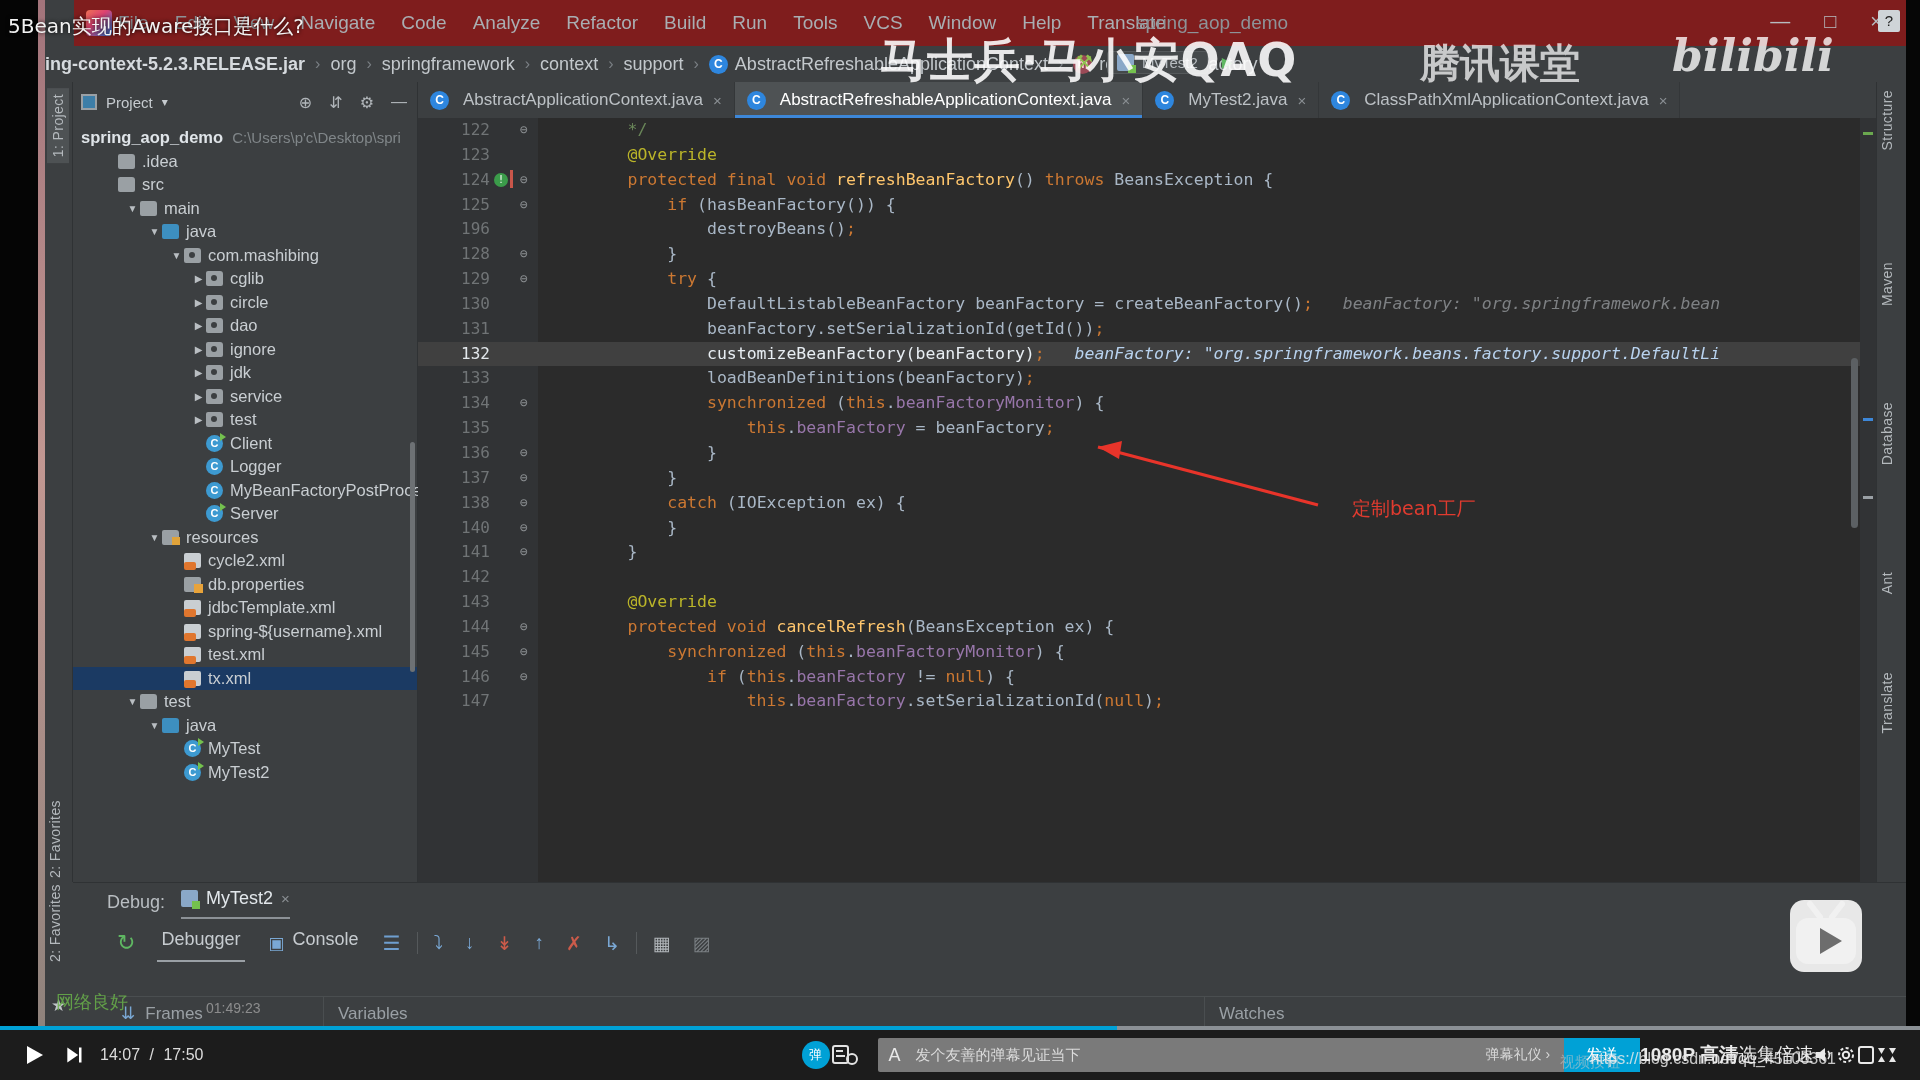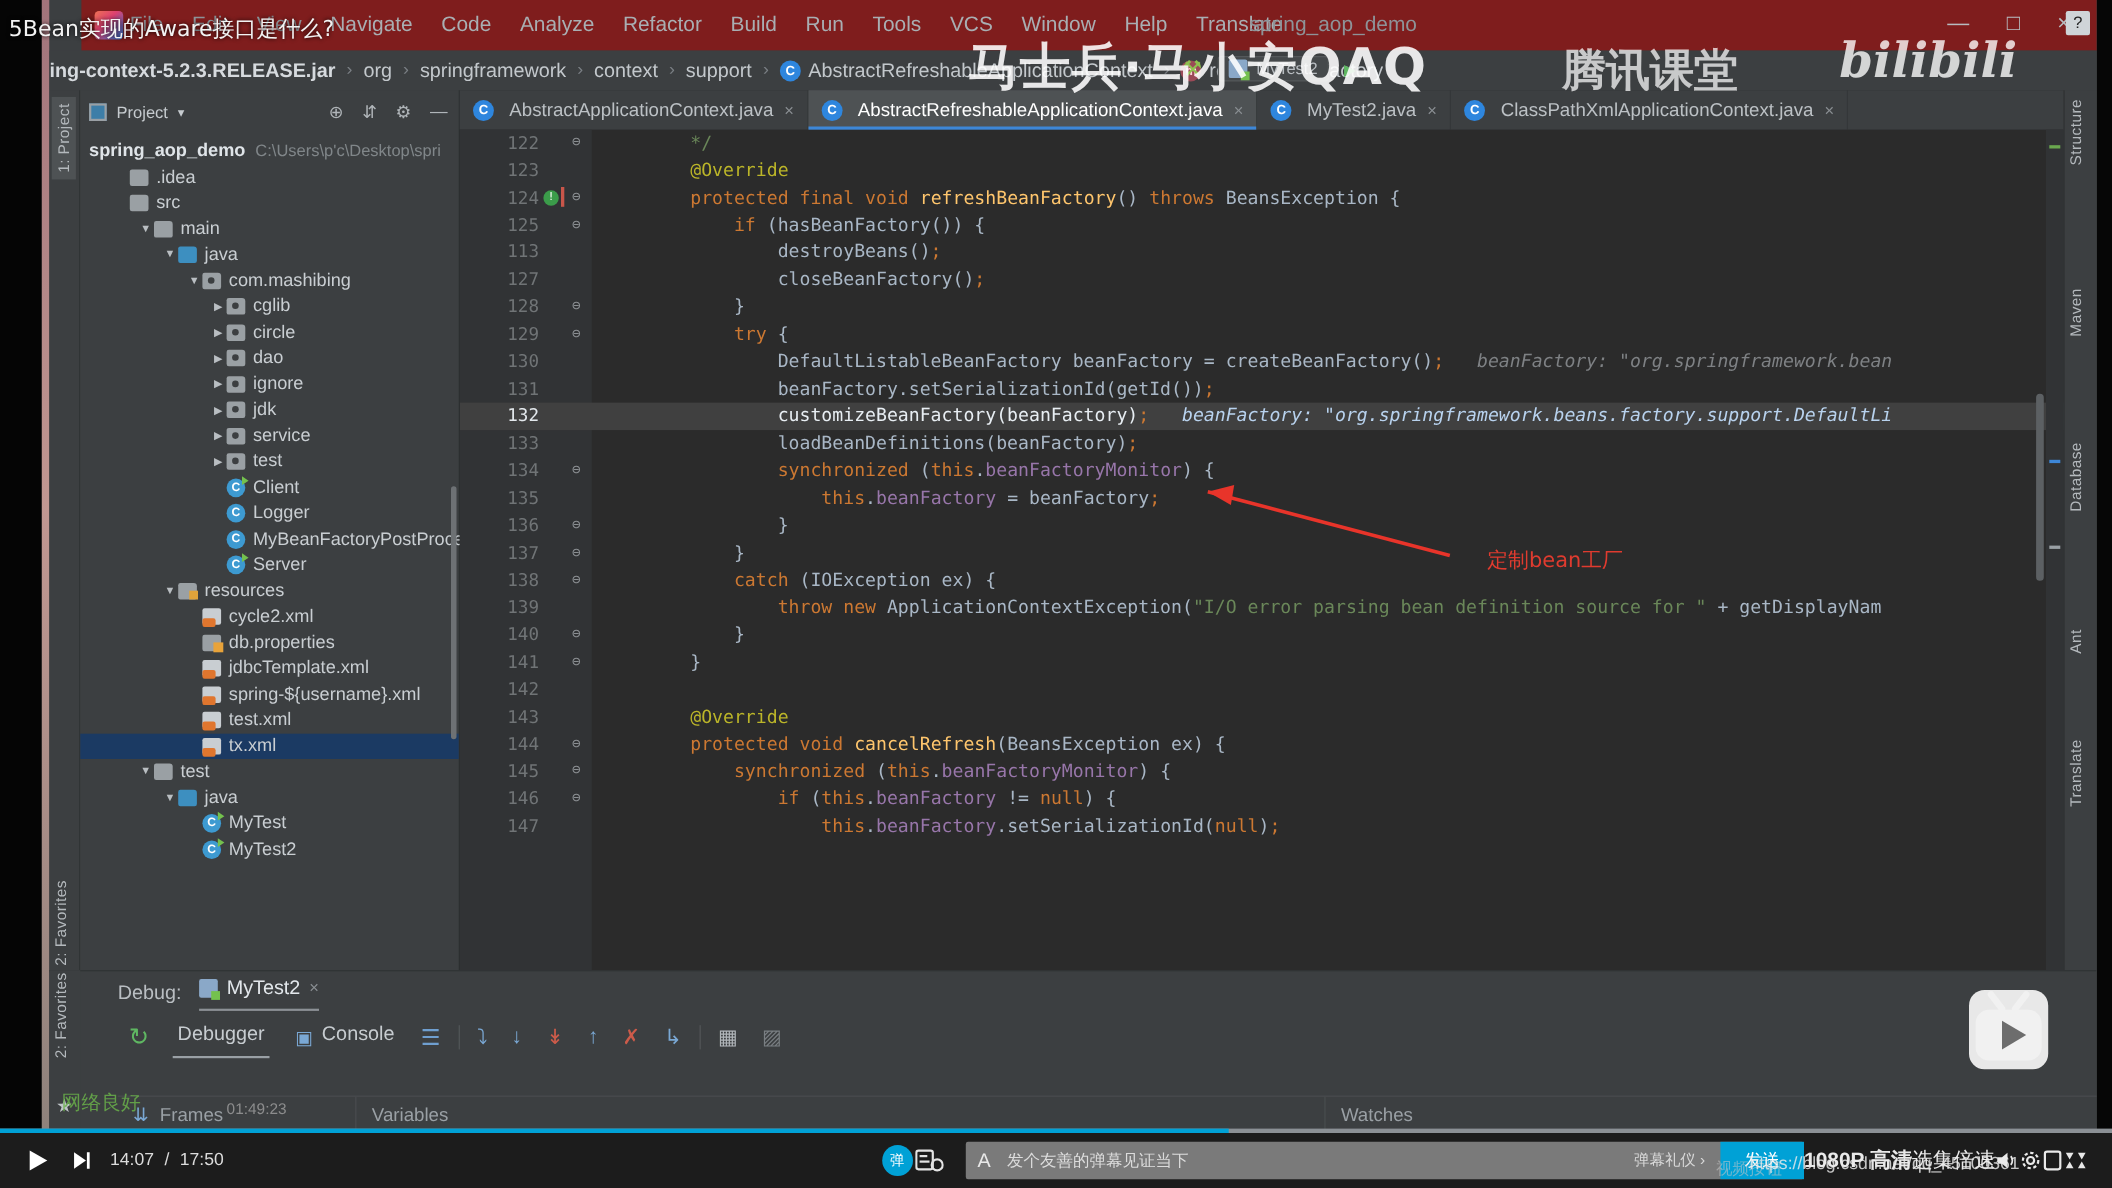--- a/index.html
+++ b/index.html
@@ -453,34 +453,32 @@
               </div>
             </div>
           <div class="codearea">
             <div class="gutter"></div>
             <div class="foldcol"></div>
             <div class="codelines" id="codelines">
                 <div class="ln"><span class="num">122</span><span class="fold">⊖</span><span class="txt">        <span class="str">*/</span></span></div>
                 <div class="ln"><span class="num">123</span><span class="txt">        <span class="ann">@Override</span></span></div>
                 <div class="ln"><span class="num">124</span><span class="bp">!</span><span class="bpmark"></span><span class="fold">⊖</span><span class="txt">        <span class="k">protected final void</span> <span style="color:#ffc66d">refreshBeanFactory</span>() <span class="k">throws</span> BeansException {</span></div>
                 <div class="ln"><span class="num">125</span><span class="fold">⊖</span><span class="txt">            <span class="k">if</span> (hasBeanFactory()) {</span></div>
-                <div class="ln"><span class="num">113</span><span class="txt">                destroyBeans()<span class="semi">;</span></span></div>
-                <div class="ln"><span class="num">127</span><span class="txt">                closeBeanFactory()<span class="semi">;</span></span></div>
+                <div class="ln"><span class="num">196</span><span class="txt">                destroyBeans()<span class="semi">;</span></span></div>
                 <div class="ln"><span class="num">128</span><span class="fold">⊖</span><span class="txt">            }</span></div>
                 <div class="ln"><span class="num">129</span><span class="fold">⊖</span><span class="txt">            <span class="k">try</span> {</span></div>
                 <div class="ln"><span class="num">130</span><span class="txt">                DefaultListableBeanFactory beanFactory = createBeanFactory()<span class="semi">;</span>   <span class="hint">beanFactory: "org.springframework.bean</span></span></div>
                 <div class="ln"><span class="num">131</span><span class="txt">                beanFactory.setSerializationId(getId())<span class="semi">;</span></span></div>
                 <div class="ln hl"><span class="num">132</span><span class="txt">                customizeBeanFactory(beanFactory)<span class="semi">;</span>   <span class="hintblue">beanFactory: "org.springframework.beans.factory.support.DefaultLi</span></span></div>
                 <div class="ln"><span class="num">133</span><span class="txt">                loadBeanDefinitions(beanFactory)<span class="semi">;</span></span></div>
                 <div class="ln"><span class="num">134</span><span class="fold">⊖</span><span class="txt">                <span class="k">synchronized</span> (<span class="k">this</span>.<span class="fld">beanFactoryMonitor</span>) {</span></div>
                 <div class="ln"><span class="num">135</span><span class="txt">                    <span class="k">this</span>.<span class="fld">beanFactory</span> = beanFactory<span class="semi">;</span></span></div>
                 <div class="ln"><span class="num">136</span><span class="fold">⊖</span><span class="txt">                }</span></div>
                 <div class="ln"><span class="num">137</span><span class="fold">⊖</span><span class="txt">            }</span></div>
                 <div class="ln"><span class="num">138</span><span class="fold">⊖</span><span class="txt">            <span class="k">catch</span> (IOException ex) {</span></div>
-                <div class="ln"><span class="num">139</span><span class="txt">                <span class="k">throw new</span> ApplicationContextException(<span class="str">"I/O error parsing bean definition source for "</span> + getDisplayNam</span></div>
                 <div class="ln"><span class="num">140</span><span class="fold">⊖</span><span class="txt">            }</span></div>
                 <div class="ln"><span class="num">141</span><span class="fold">⊖</span><span class="txt">        }</span></div>
                 <div class="ln"><span class="num">142</span><span class="txt"></span></div>
                 <div class="ln"><span class="num">143</span><span class="txt">        <span class="ann">@Override</span></span></div>
                 <div class="ln"><span class="num">144</span><span class="fold">⊖</span><span class="txt">        <span class="k">protected void</span> <span style="color:#ffc66d">cancelRefresh</span>(BeansException ex) {</span></div>
                 <div class="ln"><span class="num">145</span><span class="fold">⊖</span><span class="txt">            <span class="k">synchronized</span> (<span class="k">this</span>.<span class="fld">beanFactoryMonitor</span>) {</span></div>
                 <div class="ln"><span class="num">146</span><span class="fold">⊖</span><span class="txt">                <span class="k">if</span> (<span class="k">this</span>.<span class="fld">beanFactory</span> != <span class="k">null</span>) {</span></div>
                 <div class="ln"><span class="num">147</span><span class="txt">                    <span class="k">this</span>.<span class="fld">beanFactory</span>.setSerializationId(<span class="k">null</span>)<span class="semi">;</span></span></div>
               </div>
             <div class="rgut">

